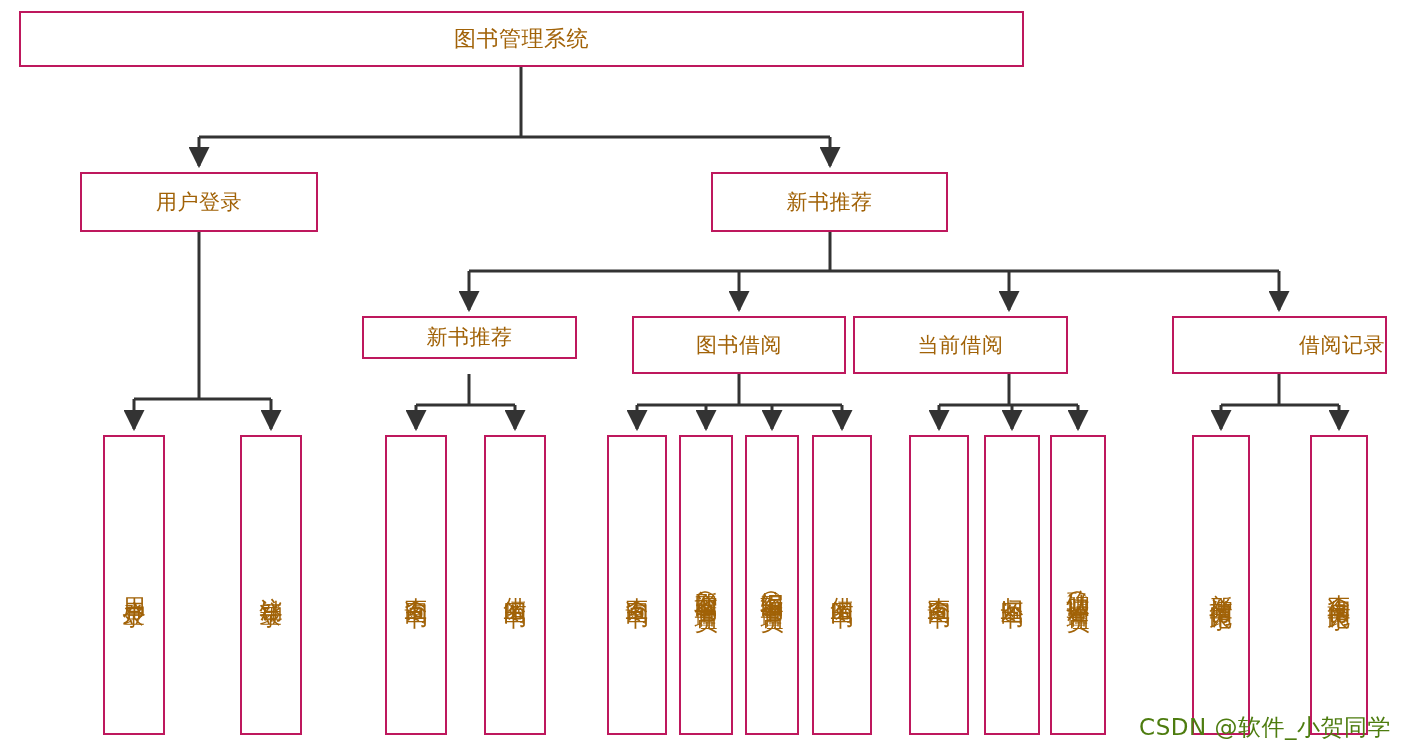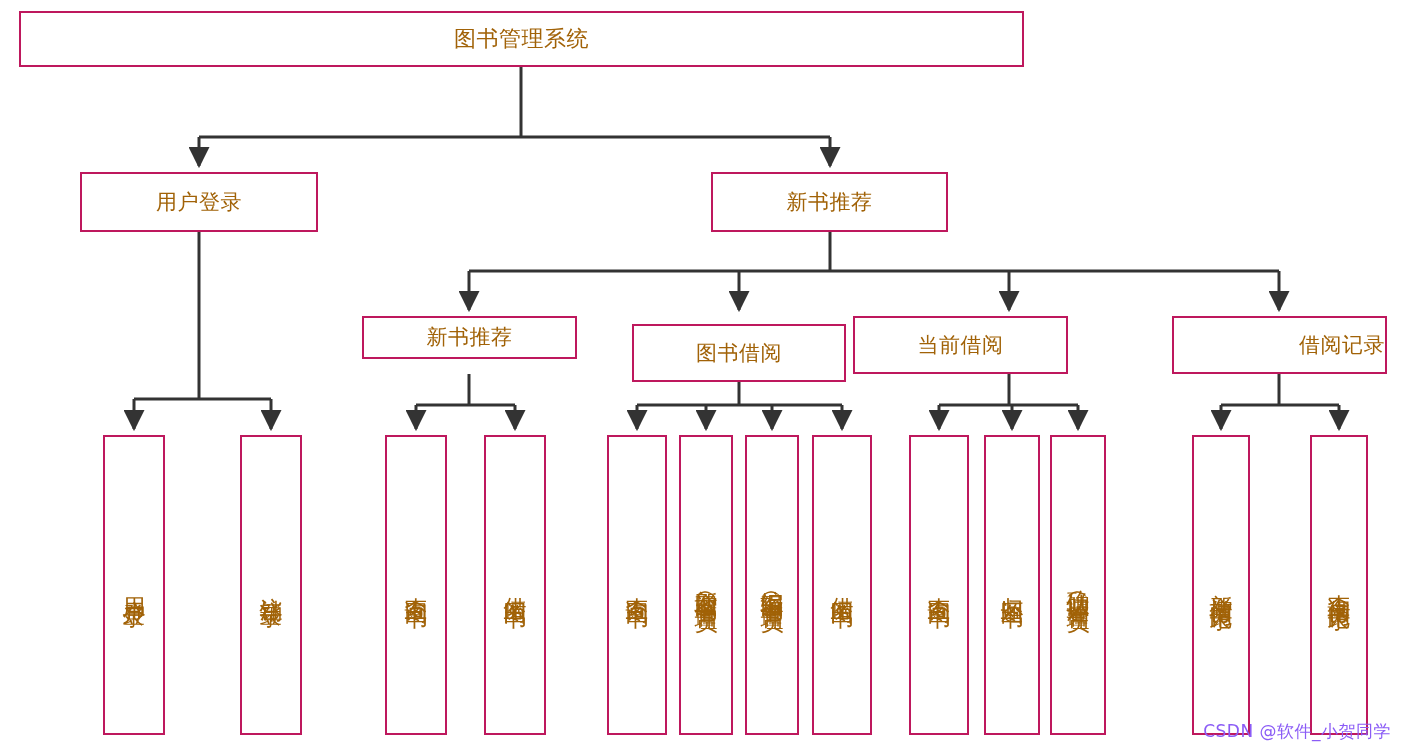--- a/index.html
+++ b/index.html
@@ -60,22 +60,22 @@
     text-orientation: upright;
     font-size: 23px;
     line-height: 1.0;
     letter-spacing: 3px;
     max-height: 290px;
   }
   .watermark {
     position: absolute;
     right: 14px;
     bottom: 4px;
-    font-size: 17px;
-    color: #8b5cf6;
+    font-size: 23px;
+    color: #4d7c0f;
     white-space: nowrap;
     letter-spacing: 0.5px;
   }
 </style>
 </head>
 <body>
 
 <div id="canvas">
 
   <svg class="edges" viewBox="0 0 1405 747" xmlns="http://www.w3.org/2000/svg">
@@ -138,21 +138,21 @@
   </div>
 
   <div class="node horiz" style="left:711px; top:172px; width:237px; height:60px;">
     <span class="label">新书推荐</span>
   </div>
 
   <div class="node horiz" style="left:362px; top:316px; width:215px; height:43px;">
     <span class="label">新书推荐</span>
   </div>
 
-  <div class="node horiz" style="left:632px; top:324px; width:214px; height:58px;">
+  <div class="node horiz" style="left:632px; top:316px; width:214px; height:58px;">
     <span class="label">图书借阅</span>
   </div>
 
   <div class="node horiz" style="left:853px; top:316px; width:215px; height:58px;">
     <span class="label">当前借阅</span>
   </div>
 
   <div class="node horiz" style="left:1172px; top:316px; width:215px; height:58px;justify-content:flex-end;">
     <span class="label">借阅记录</span>
   </div>

